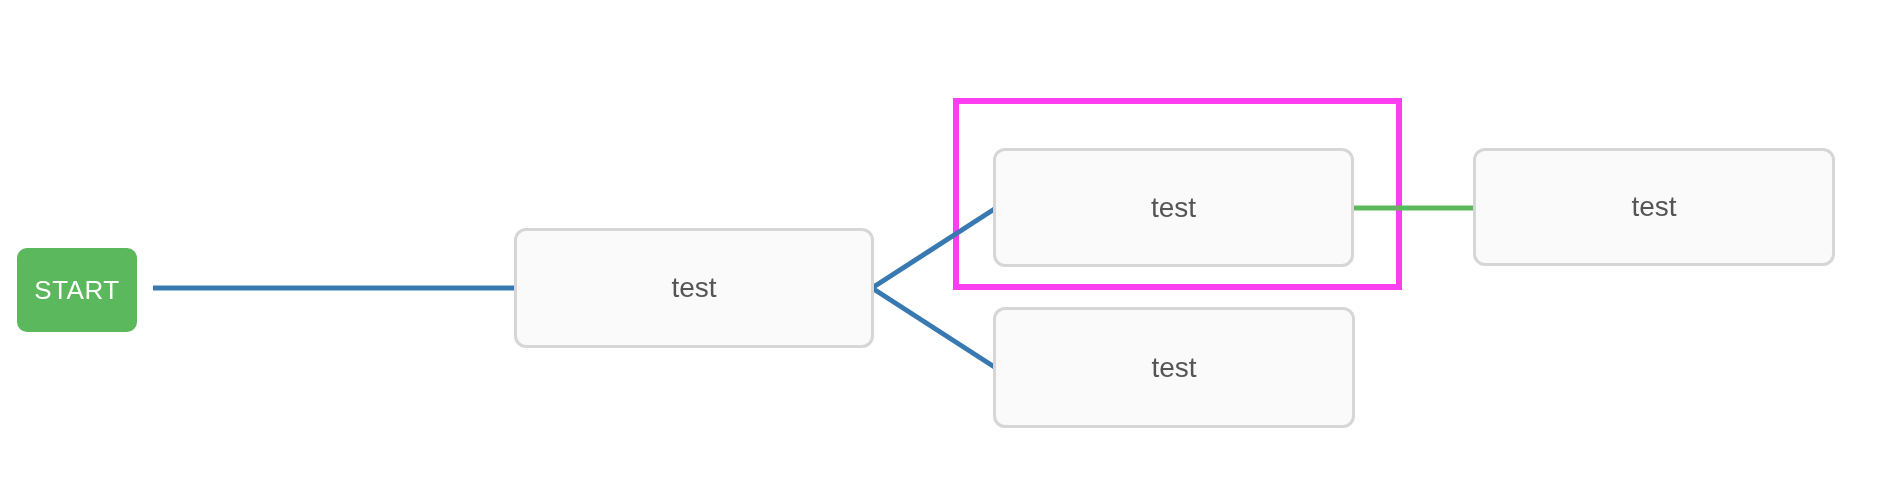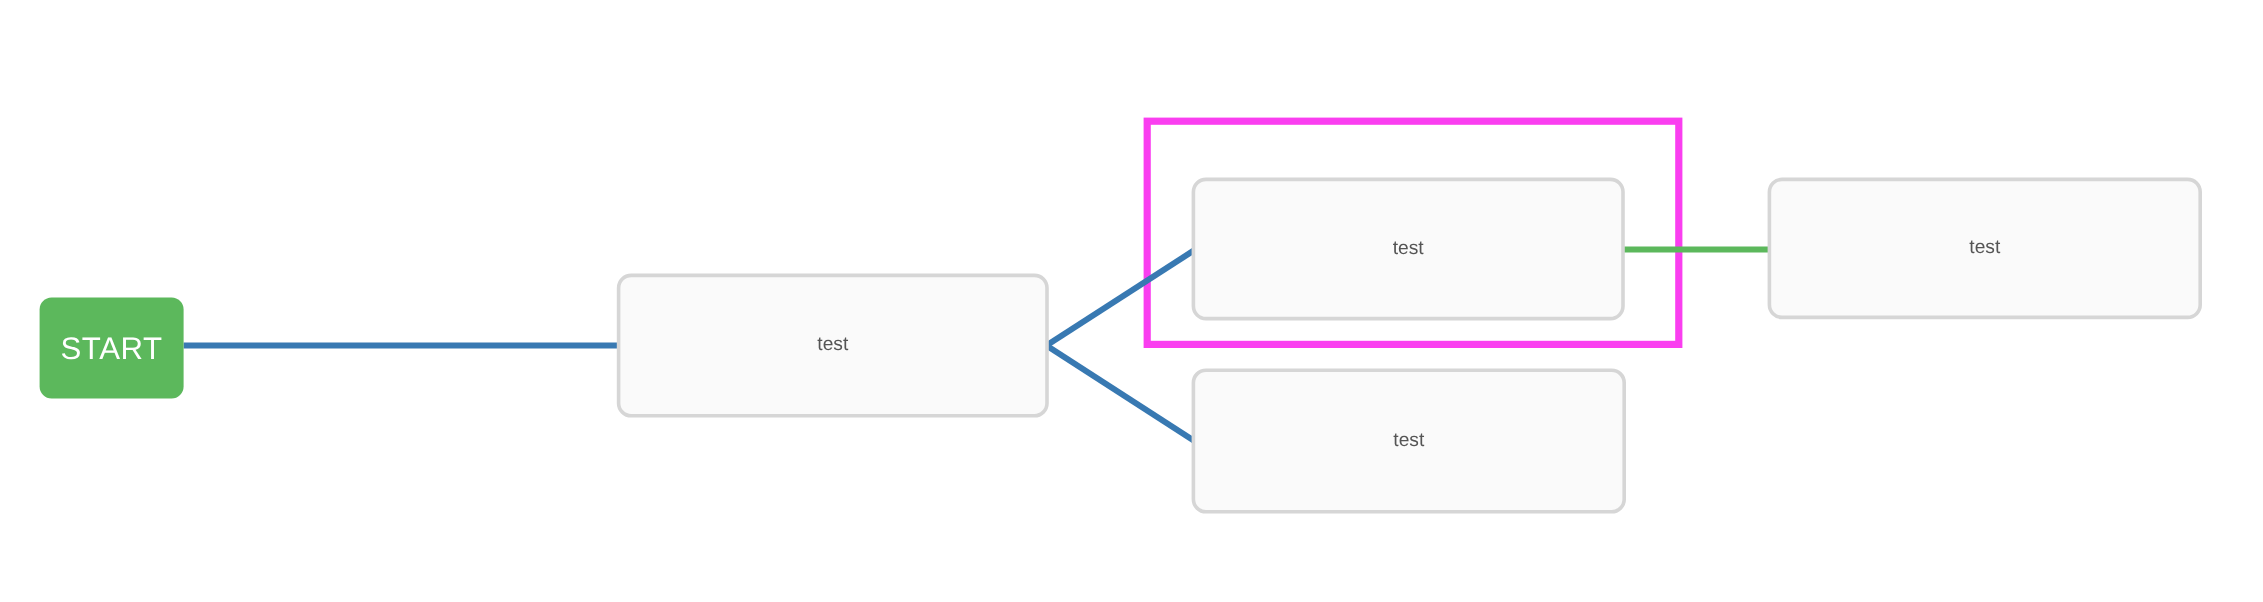--- a/index.html
+++ b/index.html
@@ -17,21 +17,21 @@
   }
   .edges-layer {
     position: absolute;
     left: 0;
     top: 0;
     width: 1886px;
     height: 502px;
   }
   .start-node {
     position: absolute;
-    left: 33px;
+    left: 17px;
     top: 248px;
     width: 120px;
     height: 84px;
     background: #5cb85c;
     border-radius: 10px;
     color: #ffffff;
     font-size: 26px;
     letter-spacing: 0.5px;
     display: flex;
     align-items: center;
@@ -44,21 +44,21 @@
     background: #fafafa;
     border: 3px solid #d6d6d6;
     border-radius: 12px;
     display: flex;
     align-items: center;
     justify-content: center;
     cursor: pointer;
     box-sizing: border-box;
   }
   .node-label {
-    font-size: 16px;
+    font-size: 28px;
     color: #555555;
   }
   .node-1 { left: 514px; top: 228px; width: 360px; height: 120px; }
   .node-2 { left: 993px; top: 148px; width: 361px; height: 119px; }
   .node-3 { left: 993px; top: 307px; width: 362px; height: 121px; }
   .node-4 { left: 1473px; top: 148px; width: 362px; height: 118px; }
 </style>
 </head>
 <body>
 

